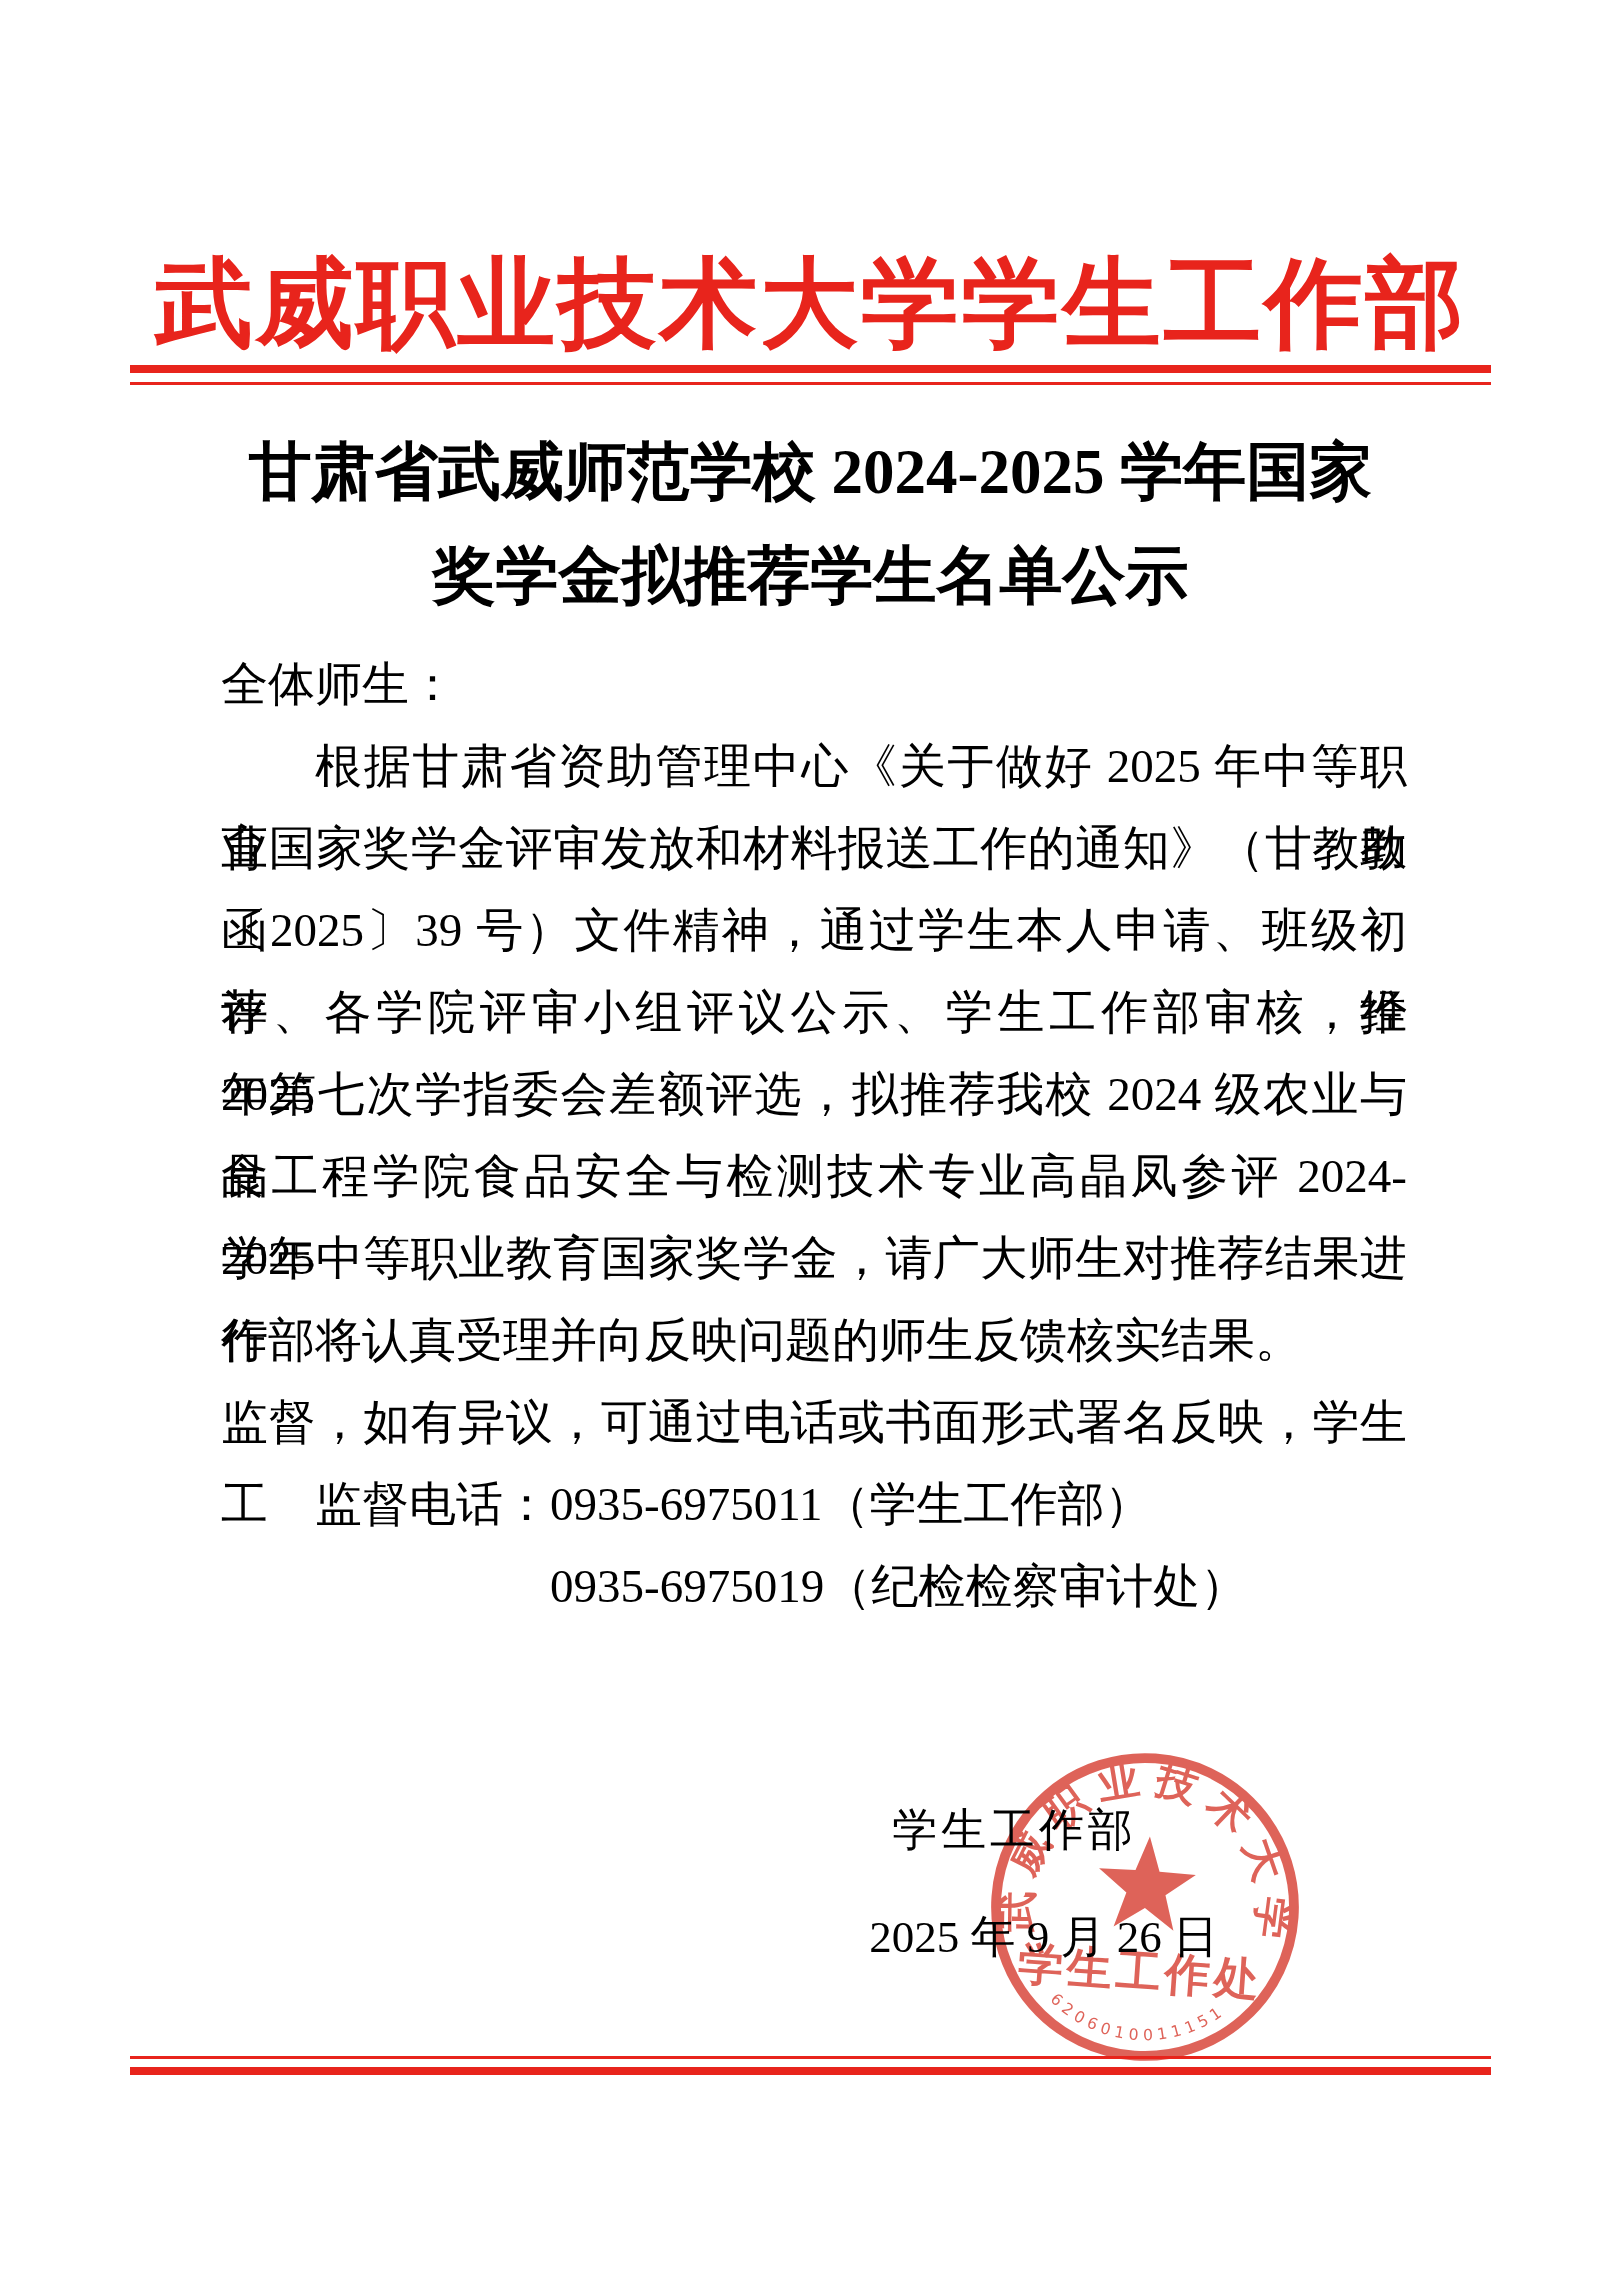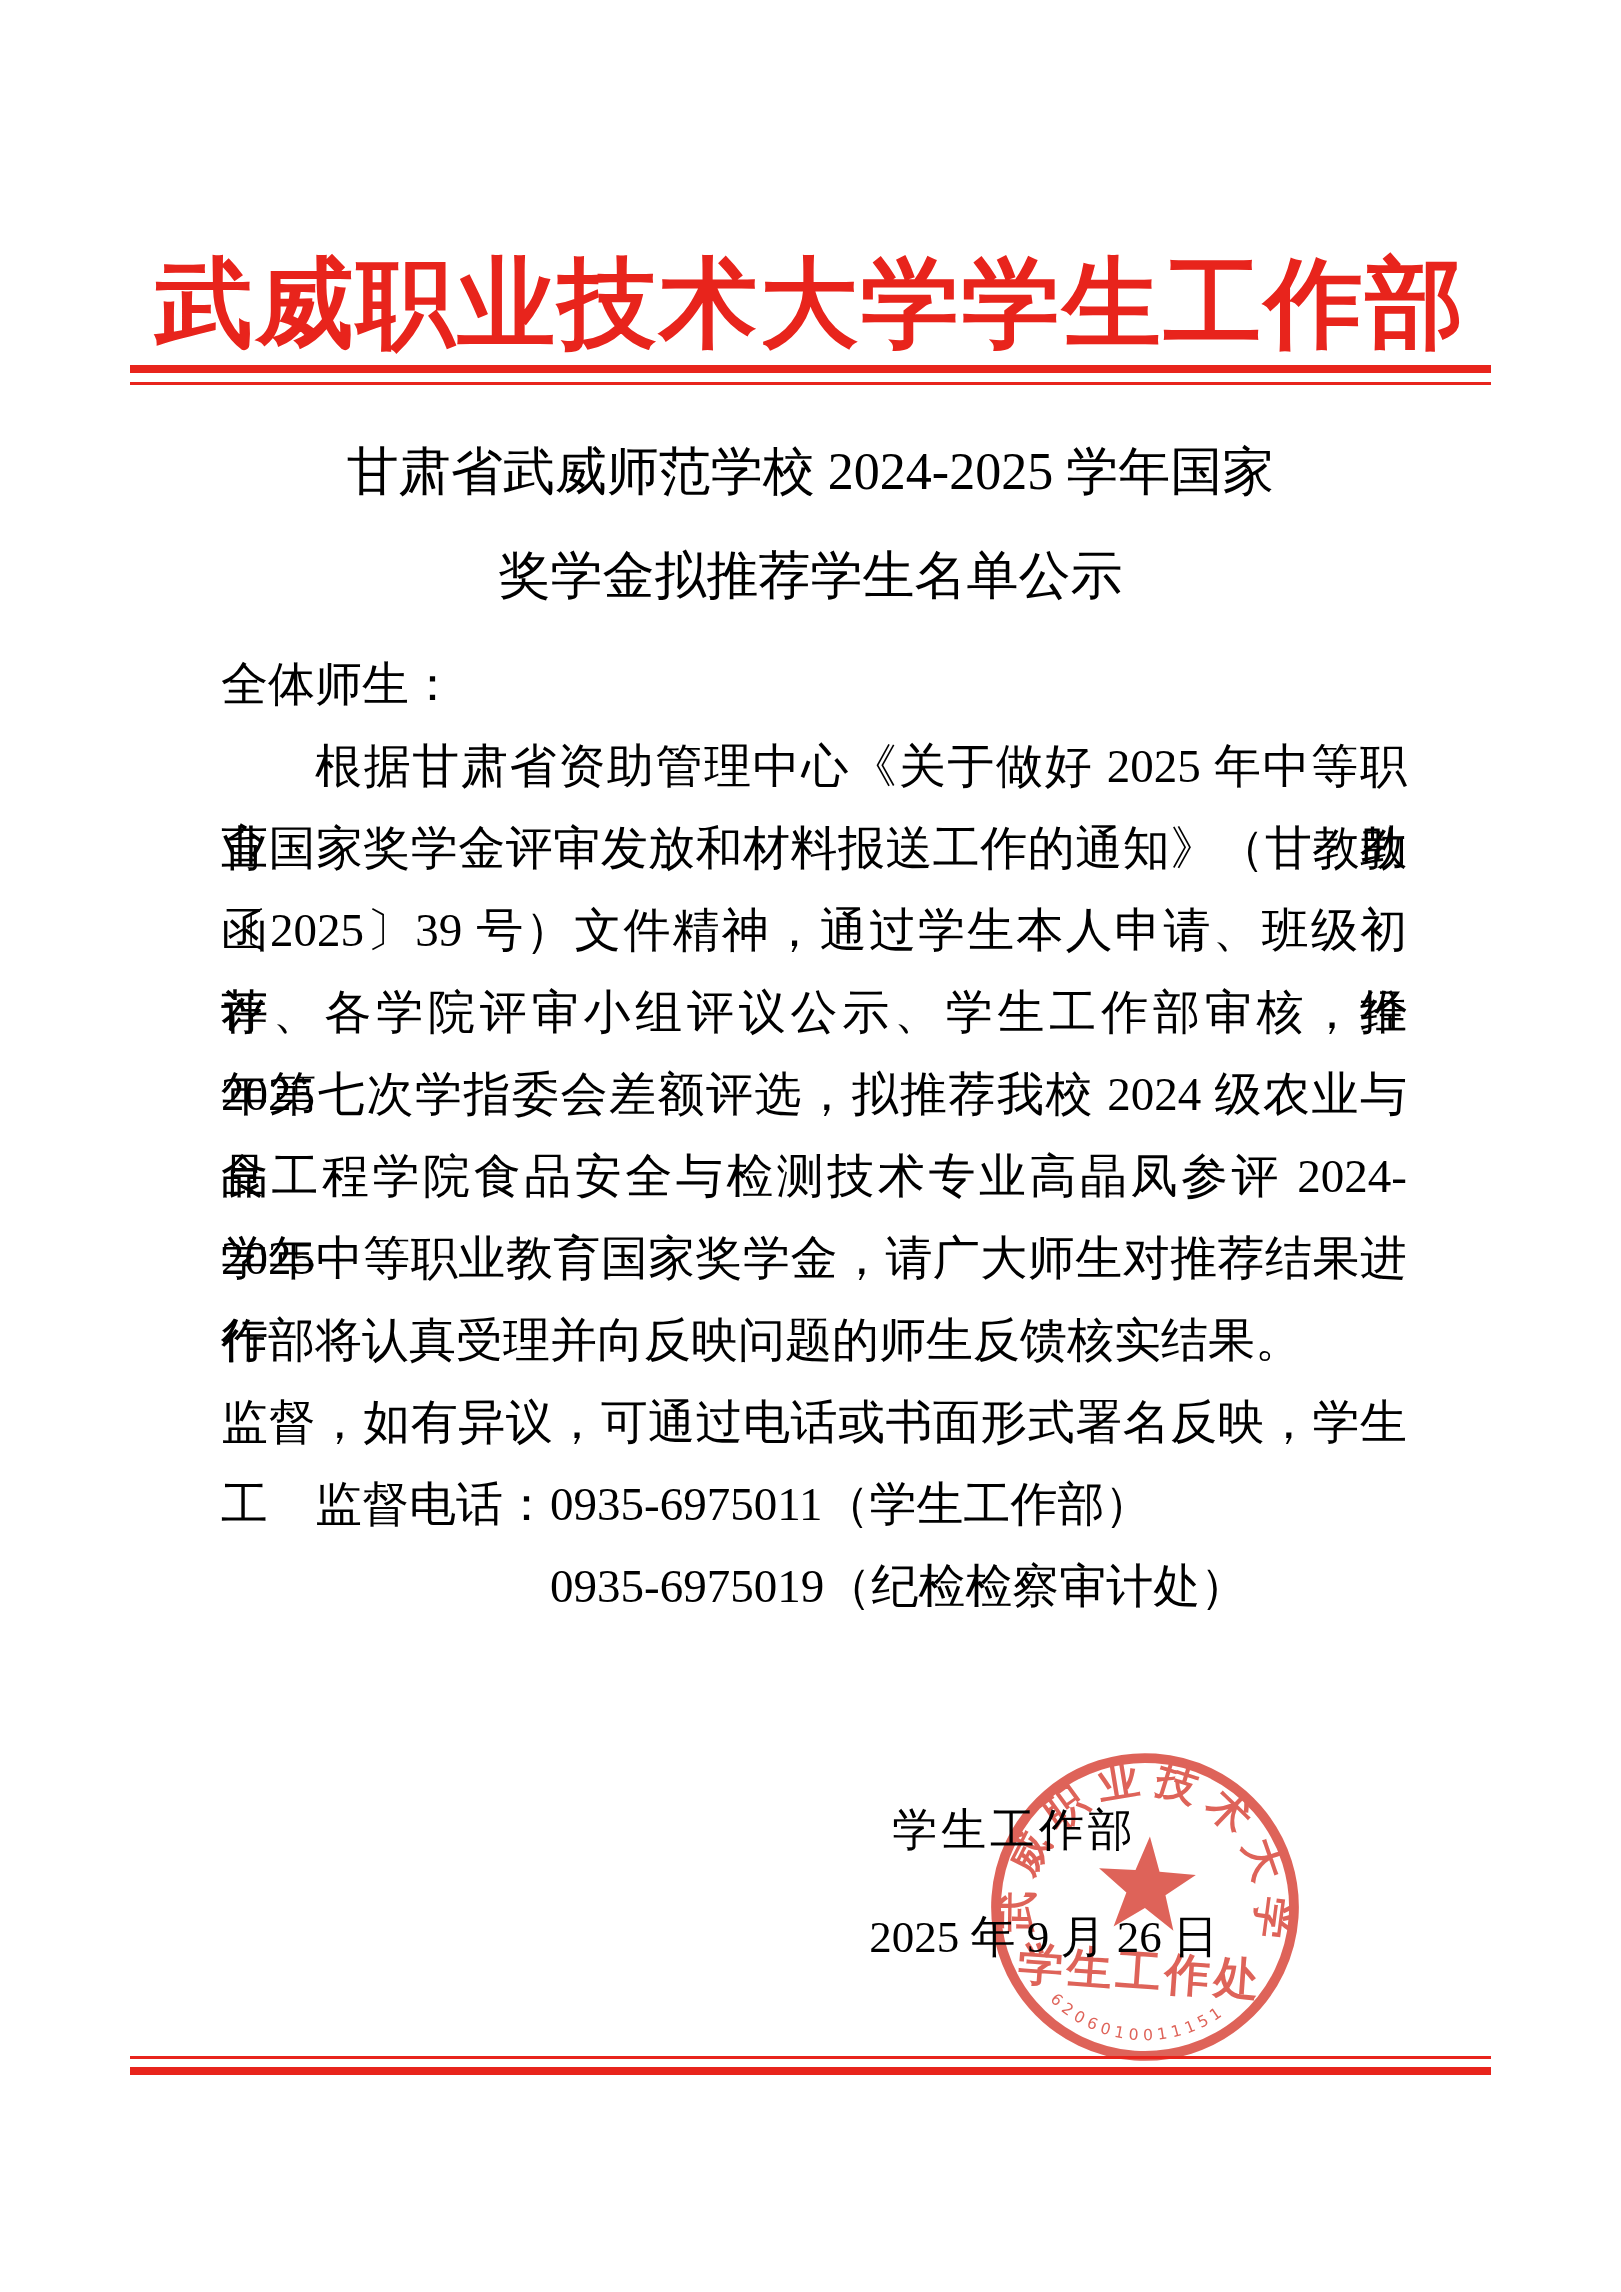--- a/index.html
+++ b/index.html
@@ -16,21 +16,21 @@
   .rule{position:absolute;left:130px;width:1361px;background:#e8241c;}
   .rule-thick{height:7.8px;}
   .rule-thin{height:2.9px;}
   #rule-top-thick{top:365px;}
   #rule-top-thin{top:382px;}
   #rule-bottom-thin{top:2056px;}
   #rule-bottom-thick{top:2067px;}
   
   .doc-title{
     position:absolute;top:420px;left:0;width:100%;text-align:center;
-    font-size:52px;font-weight:normal;line-height:104px;color:#000;
+    font-size:63px;font-weight:bold;line-height:104px;color:#000;
   }
   
   .body-block{
     position:absolute;left:221px;top:643px;width:1186px;
     font-size:47px;line-height:82px;color:#000;
   }
   .bline{height:82px;white-space:nowrap;font-family:Liberation Serif, serif;}
   .jl{text-align:justify;text-align-last:justify;white-space:normal;}
   .ind{text-indent:94px;}
   .ind2{text-indent:329px;}

